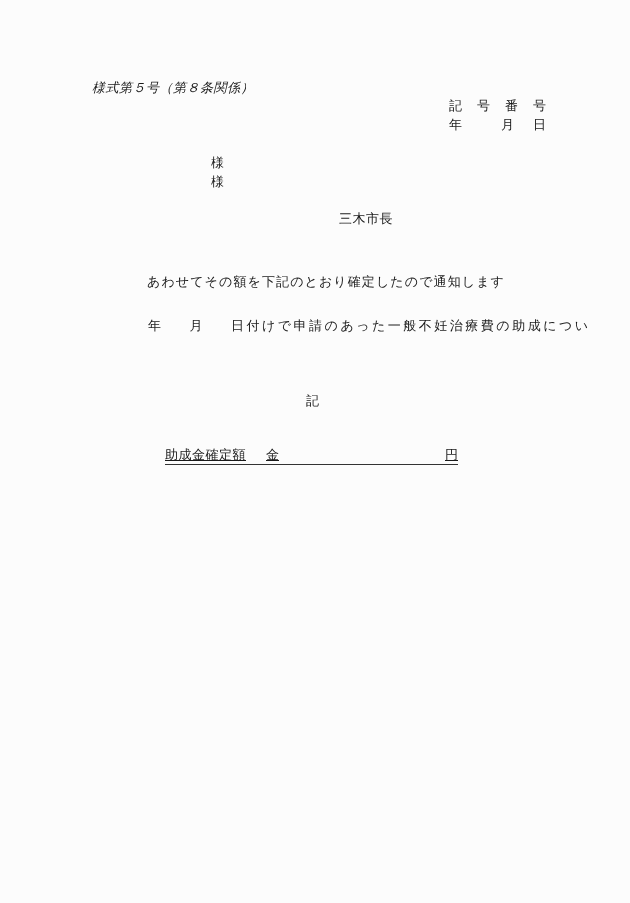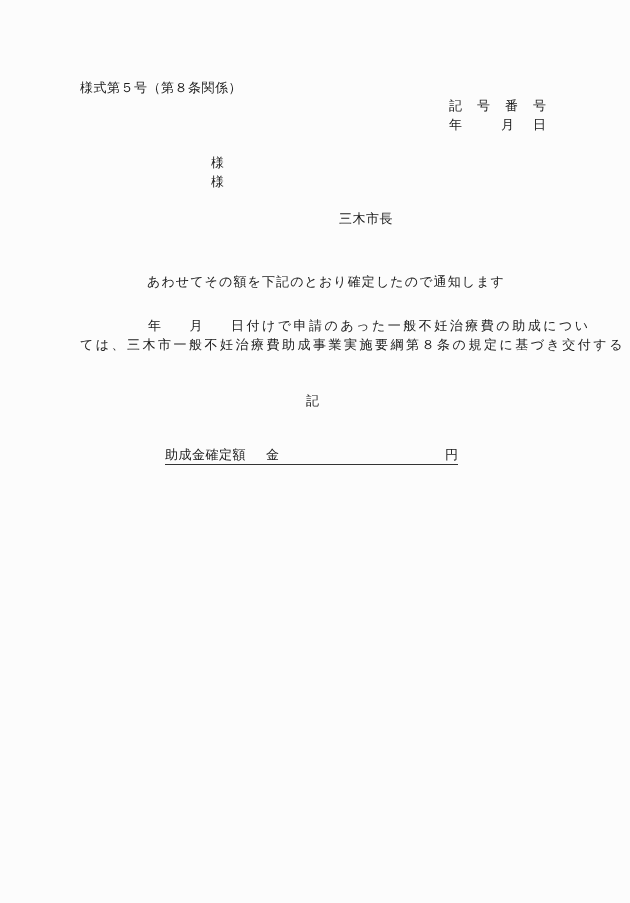--- a/index.html
+++ b/index.html
@@ -10,21 +10,21 @@
     body {
       width: 630px;
       height: 903px;
       position: relative;
       overflow: hidden;
       font-family: "DejaVu Serif", "Liberation Serif", serif;
       color: #1a1a1a;
       font-size: 13px;
     }
     .abs { position: absolute; white-space: nowrap; line-height: 19px; }
-    .form-no { left: 80px; top: 78px; letter-spacing: 0.5px; }
+    .form-no { left: 92px; top: 78px; letter-spacing: 0.5px; font-style: italic; }
     .ref-block { left: 449px; top: 96px; }
     .ref-row { display: flex; width: 97px; justify-content: space-between; height: 19px; line-height: 19px; }
     .ref-row.date { width: 97px; }
     .ref-row.date span:nth-child(2) { margin-left: 20px; }
     .addressee { left: 211px; top: 153px; }
     .addressee div { height: 19px; line-height: 19px; }
     .sender { left: 327px; top: 209px; letter-spacing: 0.5px; margin-left: 12px; }
     .title { left: 147px; top: 272px; letter-spacing: 1.1px; }
     .body-text {
       left: 80px; top: 316px; width: 470px;
@@ -32,21 +32,21 @@
       line-height: 19px;
       letter-spacing: 2.5px;
     }
     .body-text .line { display: block; white-space: nowrap; height: 19px; text-align: center; }
     .body-text .indent-gap { display: inline-block; }
     .ki { left: 306px; top: 391px; }
     .amount-row {
       left: 165px; top: 445px; width: 293px;
       display: flex; align-items: flex-end;
       border-bottom: 1px solid #333;
-      height: 19px; line-height: 18px;
+      height: 19px; line-height: 18px; text-decoration: underline;
     }
     .amount-label { letter-spacing: 0.5px; }
     .amount-kin { margin-left: 20px; }
     .amount-value { flex: 1; }
     .amount-yen { }
   </style>
 </head>
 <body>
 
 <div class="abs form-no">様式第５号（第８条関係）</div>
@@ -69,21 +69,20 @@
   <div>様</div>
   <div>様</div>
 </div>
 
 <div class="abs sender">三木市長</div>
 
 <div class="abs title">あわせてその額を下記のとおり確定したので通知します</div>
 
 <div class="abs body-text">
   <span class="line"><span class="indent-gap" style="width:68px"></span><span>年</span><span class="indent-gap" style="width:26px"></span><span>月</span><span class="indent-gap" style="width:26px"></span><span>日付けで申請のあった一般不妊治療費の助成につい</span></span>
-  <span class="line">ては、三木市一般不妊治療費助成事業実施要綱第８条の規定に基づき交付する</span>
 </div>
 
 <div class="abs ki">記</div>
 
 <div class="abs amount-row">
   <span class="amount-label">助成金確定額</span>
   <span class="amount-kin">金</span>
   <span class="amount-value"></span>
   <span class="amount-yen">円</span>
 </div>

